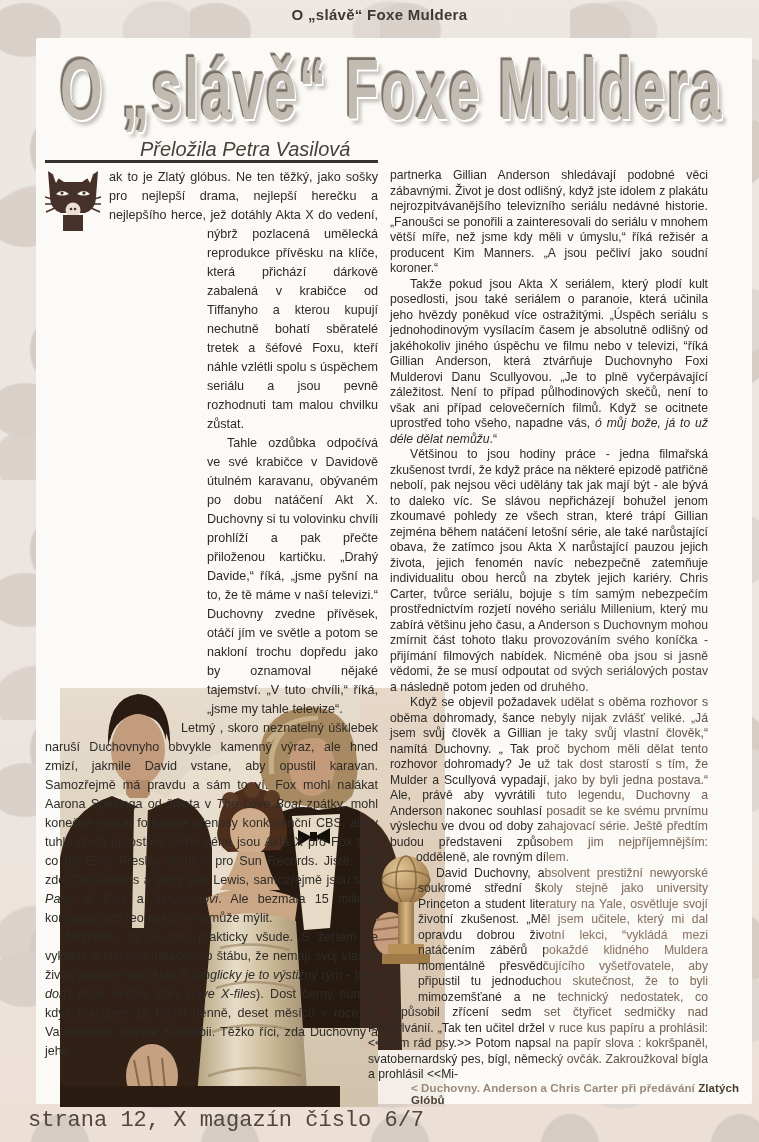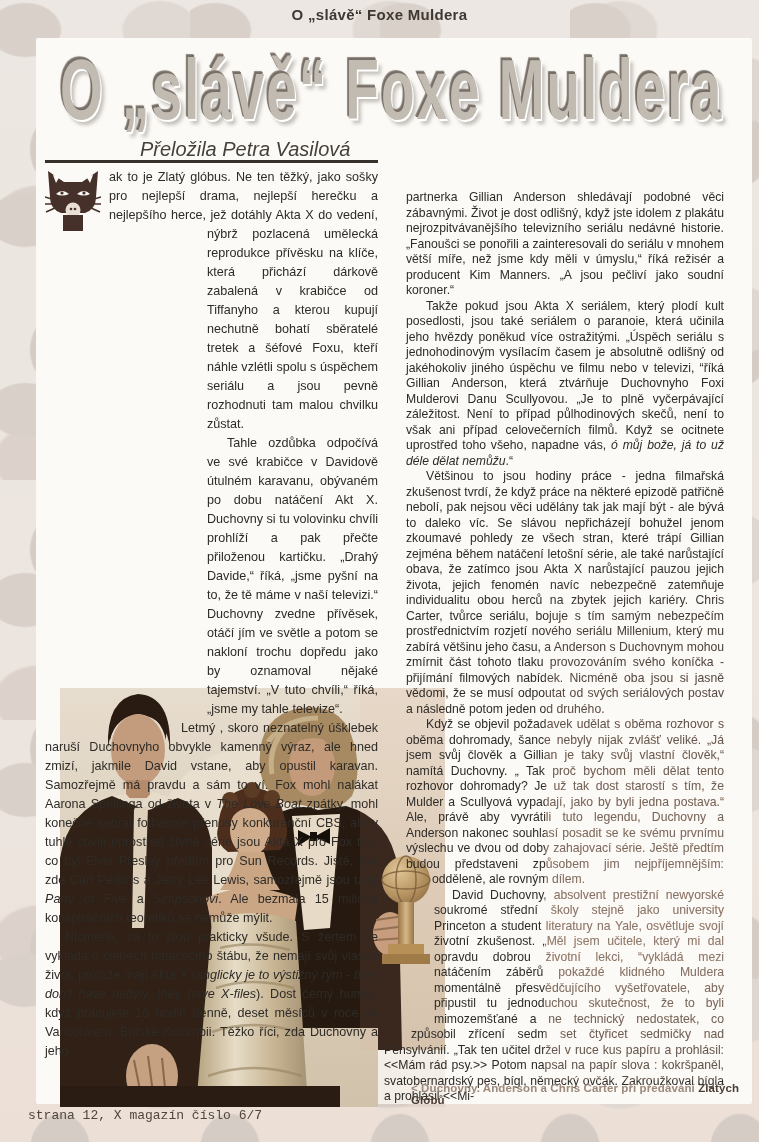--- a/index.html
+++ b/index.html
@@ -20,41 +20,41 @@
   .running-header{position:absolute;top:6px;left:0;width:759px;text-align:center;
     font-weight:bold;font-size:15px;color:#3d3833;letter-spacing:.3px;z-index:2;}
   .headline{position:absolute;left:60px;top:46px;white-space:nowrap;z-index:2;
     font-weight:bold;font-size:86px;line-height:1;letter-spacing:3px;
     transform:scaleX(0.64);transform-origin:0 0;color:#c1bbb2;
     text-shadow:-2px -2px 0 #776f67,-3px -3px 1px #8d857c,2px 2px 0 #ffffff,6px 5px 5px rgba(110,102,94,.4);}
   .byline{position:absolute;left:140px;top:138px;font-style:italic;font-size:20px;color:#45403a;z-index:2;}
   .rule{position:absolute;left:45px;top:160px;width:333px;height:3px;background:#37312b;z-index:2;}
   .col{position:absolute;top:168px;text-align:justify;color:#2e2b27;z-index:2;}
   .col-left{left:45px;width:333px;font-size:12.6px;line-height:19px;}
-  .col-right{left:384px;width:340px;font-size:12.2px;line-height:15.5px;margin-top:22px;}
+  .col-right{left:368px;width:340px;font-size:12.2px;line-height:15.5px;}
   .par{margin:0;}
   .par + .par{text-indent:20px;}
   .par em{font-style:italic;}
   .cat-float{float:left;width:56px;height:62px;margin:2px 8px 3px 0;}
   .wf{float:left;clear:left;}
   #wf-l1{margin-top:453px;width:162px;height:17px;}
   #wf-l2{width:116px;height:20px;}
   #wf-r1{margin-top:676px;width:22px;height:16px;}
   #wf-r2{width:48px;height:31px;}
   #wf-r3{width:50px;height:110px;}
   #wf-r4{width:27px;height:16px;}
   .photo{position:absolute;left:60px;top:688px;width:385px;height:419px;z-index:1;}
   .scan-tint{position:absolute;left:545px;top:540px;width:207px;height:540px;z-index:3;pointer-events:none;
     background:linear-gradient(180deg,rgba(238,206,186,0) 0%,rgba(238,202,182,.34) 45%,rgba(242,208,188,.48) 75%,rgba(242,212,192,.22) 100%);
     mix-blend-mode:lighten;}
   .caption{position:absolute;left:388px;top:1082px;width:362px;font-size:11.5px;font-weight:bold;
     color:#9c897b;z-index:4;letter-spacing:.1px;margin-left:23px;}
   .caption .cap-bold{color:#4c3d33;}
   .footer{position:absolute;left:28px;top:1108px;font-family:"Liberation Mono",monospace;
-    font-size:13px;color:#51463d;z-index:2;}
+    font-size:22px;color:#51463d;z-index:2;}
 </style>
 </head>
 <body>
 
 <div class="paper"></div>
 
 <div class="running-header">O „slávě“ Foxe Muldera</div>
 
 <div class="headline">O „slávě“ Foxe Muldera</div>
 

